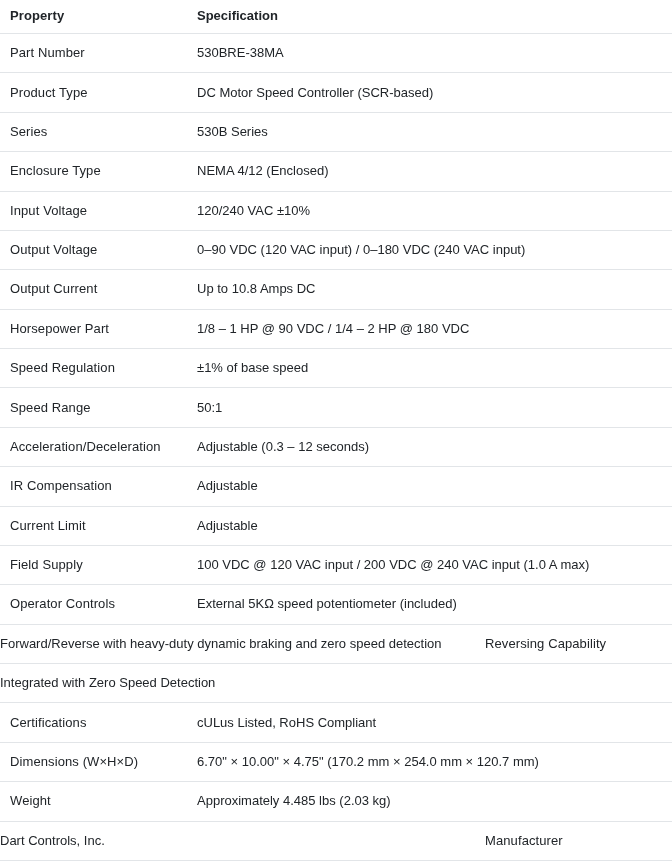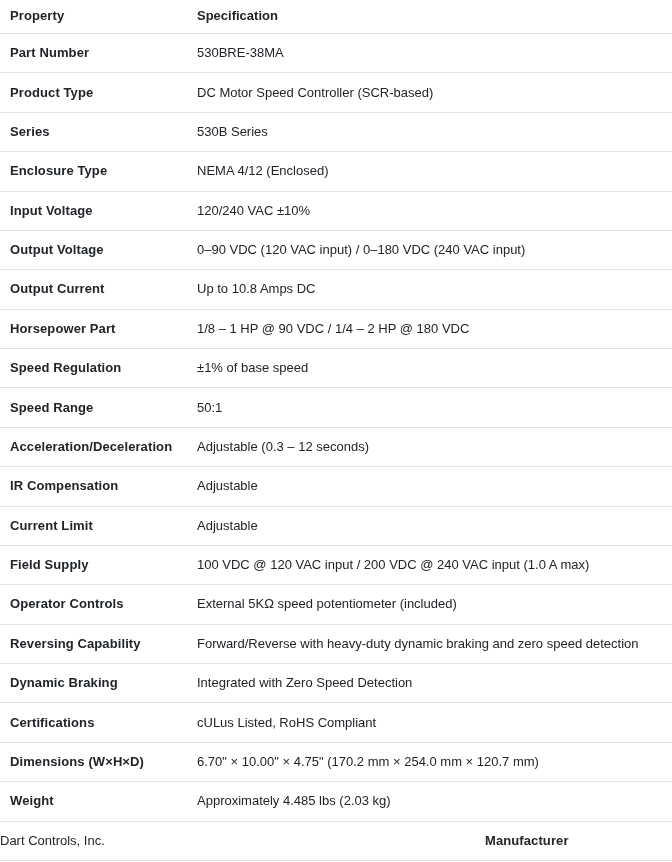--- a/index.html
+++ b/index.html
@@ -25,21 +25,21 @@
   .cell {
     font-size: 13px;
     line-height: 16px;
     box-sizing: border-box;
   }
   .cell.prop {
     flex: 0 0 197px;
     width: 197px;
     padding-left: 10px;
     padding-right: 8px;
-    font-weight: 700;
+    font-weight: 400;
     letter-spacing: 0.1px;
   }
   .cell.spec {
     flex: 1 1 auto;
     font-weight: 400;
   }
   .header-row .cell {
     padding-top: 8px;
     padding-bottom: 9px;
     font-weight: 700;
@@ -127,26 +127,25 @@
     <div class="cell prop">Field Supply</div>
     <div class="cell spec">100 VDC @ 120 VAC input / 200 VDC @ 240 VAC input (1.0 A max)</div>
   </div>
 
   <div class="trow data-row">
     <div class="cell prop">Operator Controls</div>
     <div class="cell spec">External 5KΩ speed potentiometer (included)</div>
   </div>
 
   <div class="trow data-row">
+    <div class="cell spec">Forward/Reverse with heavy-duty dynamic braking and zero speed detection</div>
     <div class="cell prop">Reversing Capability</div>
-    <div class="cell spec">Forward/Reverse with heavy-duty dynamic braking and zero speed detection</div>
   </div>
 
   <div class="trow data-row">
-    <div class="cell prop">Dynamic Braking</div>
     <div class="cell spec">Integrated with Zero Speed Detection</div>
   </div>
 
   <div class="trow data-row">
     <div class="cell prop">Certifications</div>
     <div class="cell spec">cULus Listed, RoHS Compliant</div>
   </div>
 
   <div class="trow data-row">
     <div class="cell prop">Dimensions (W×H×D)</div>

